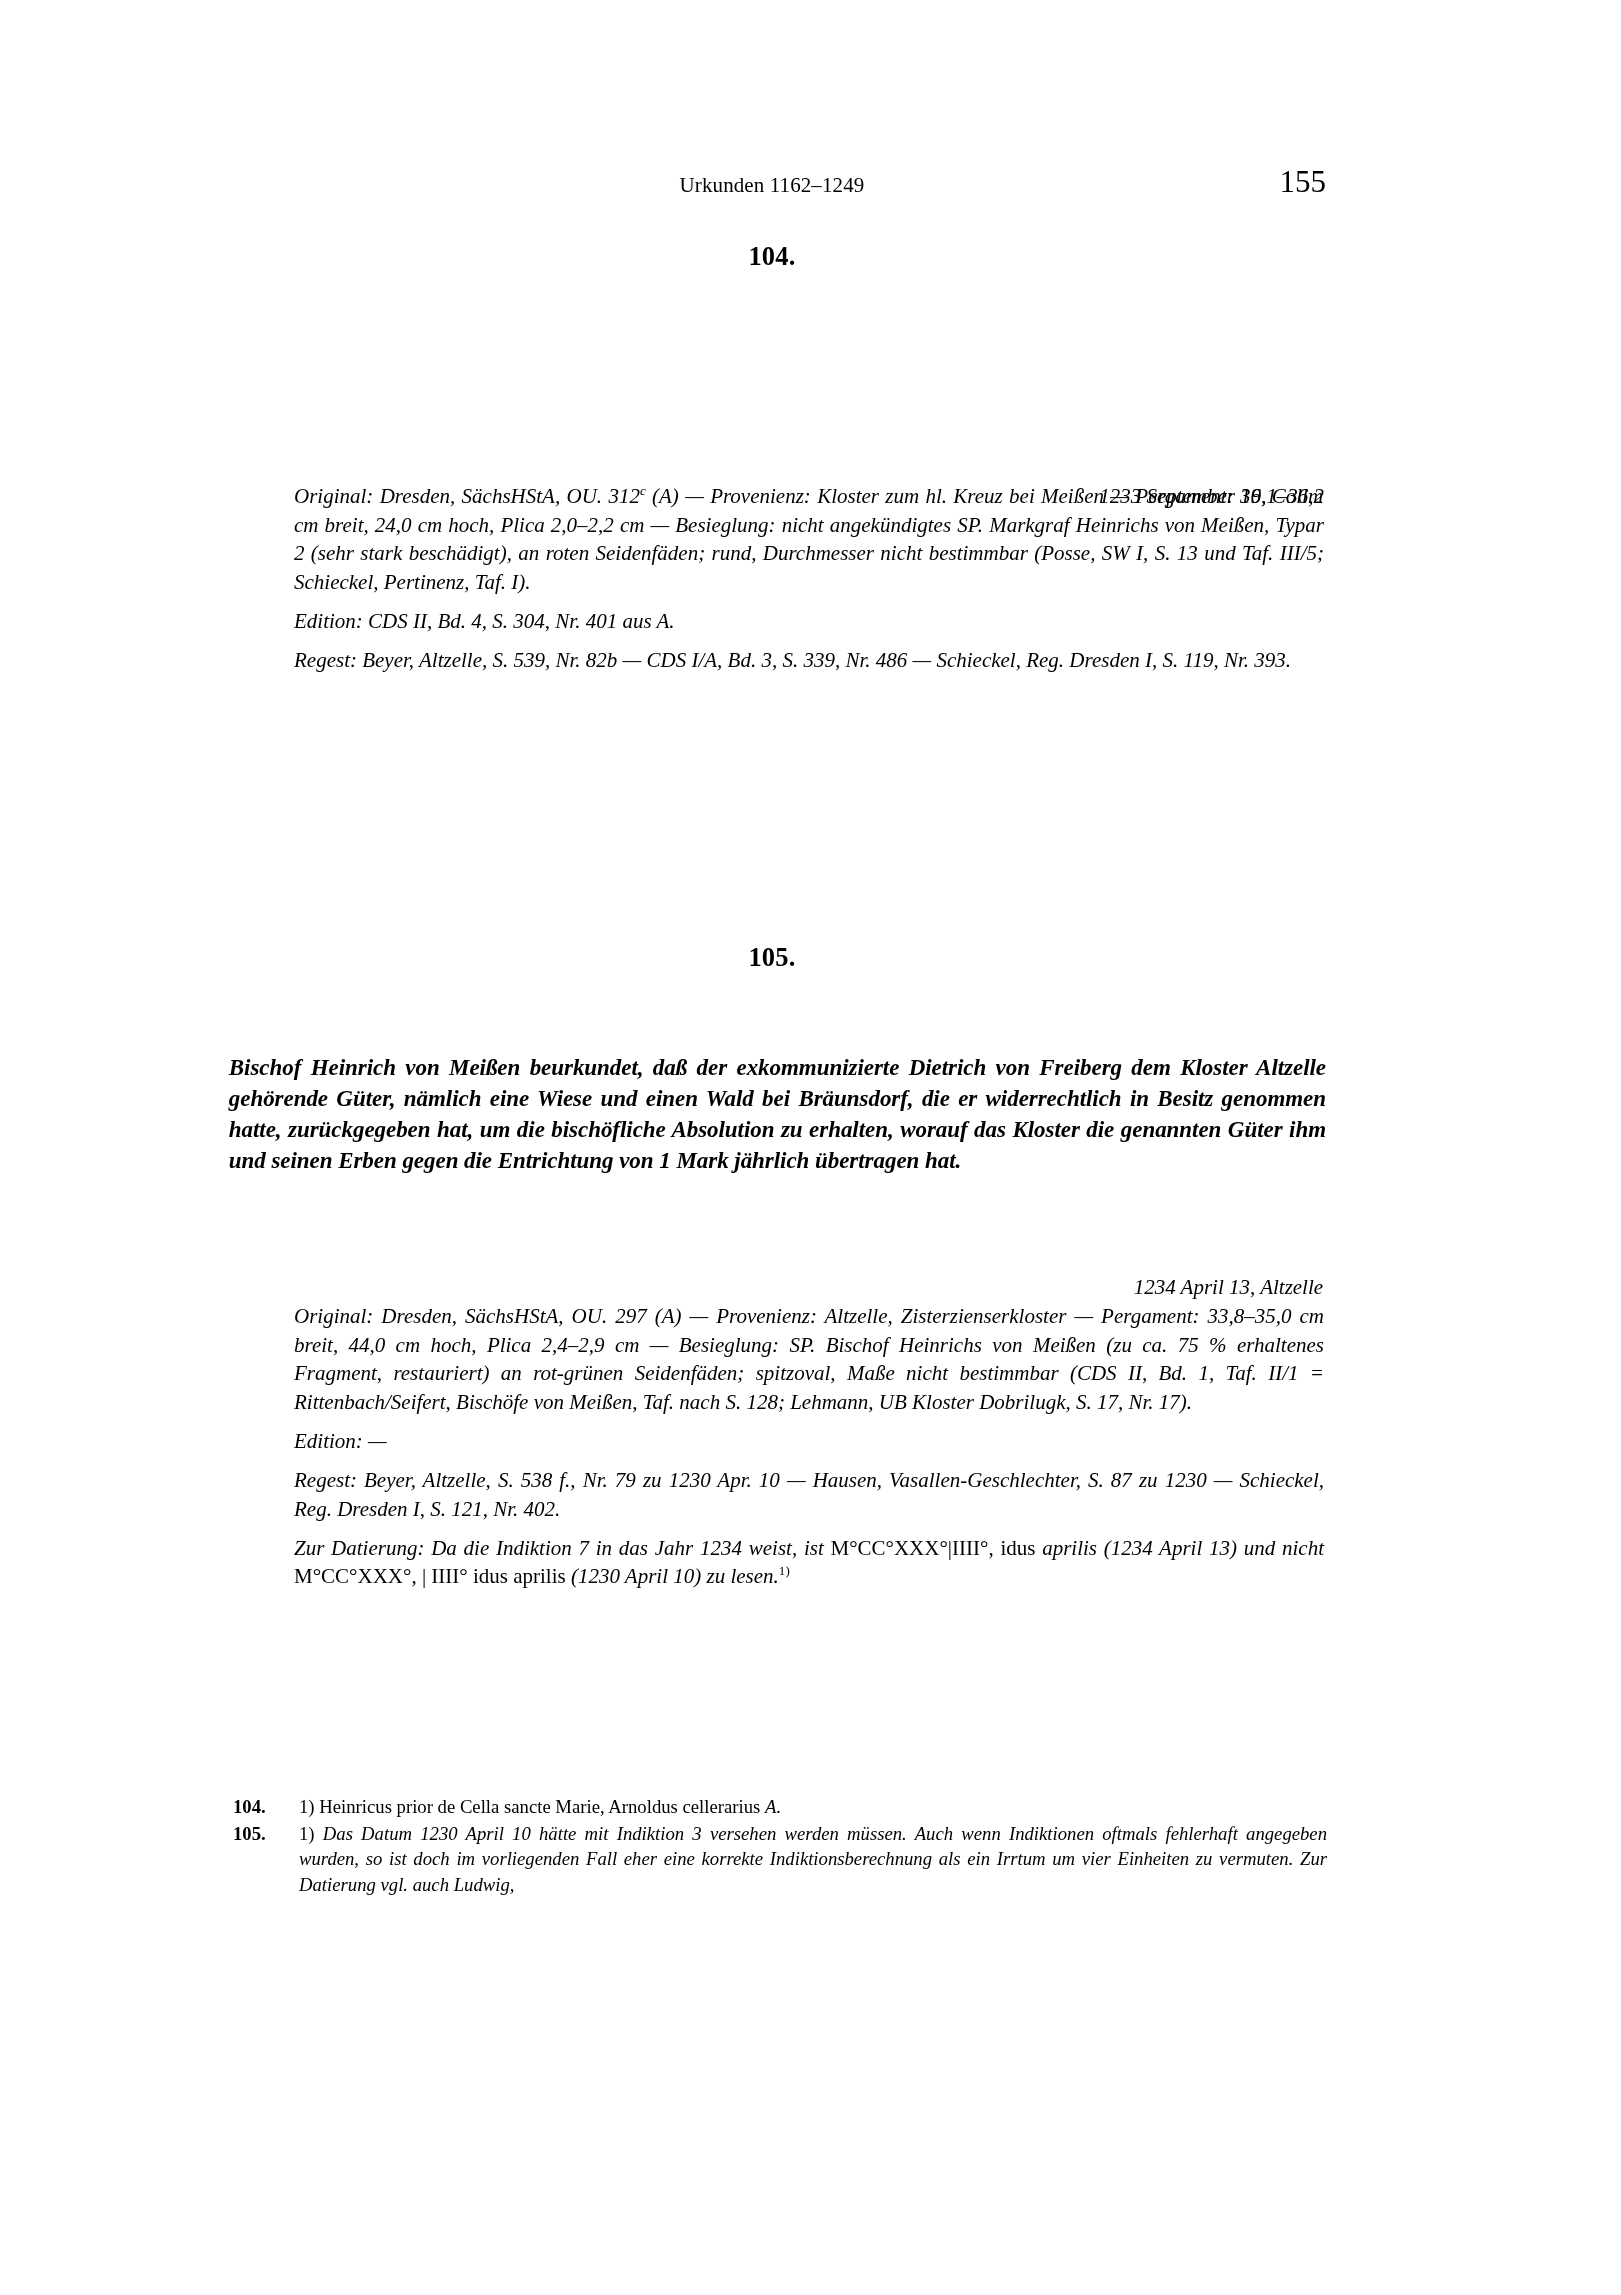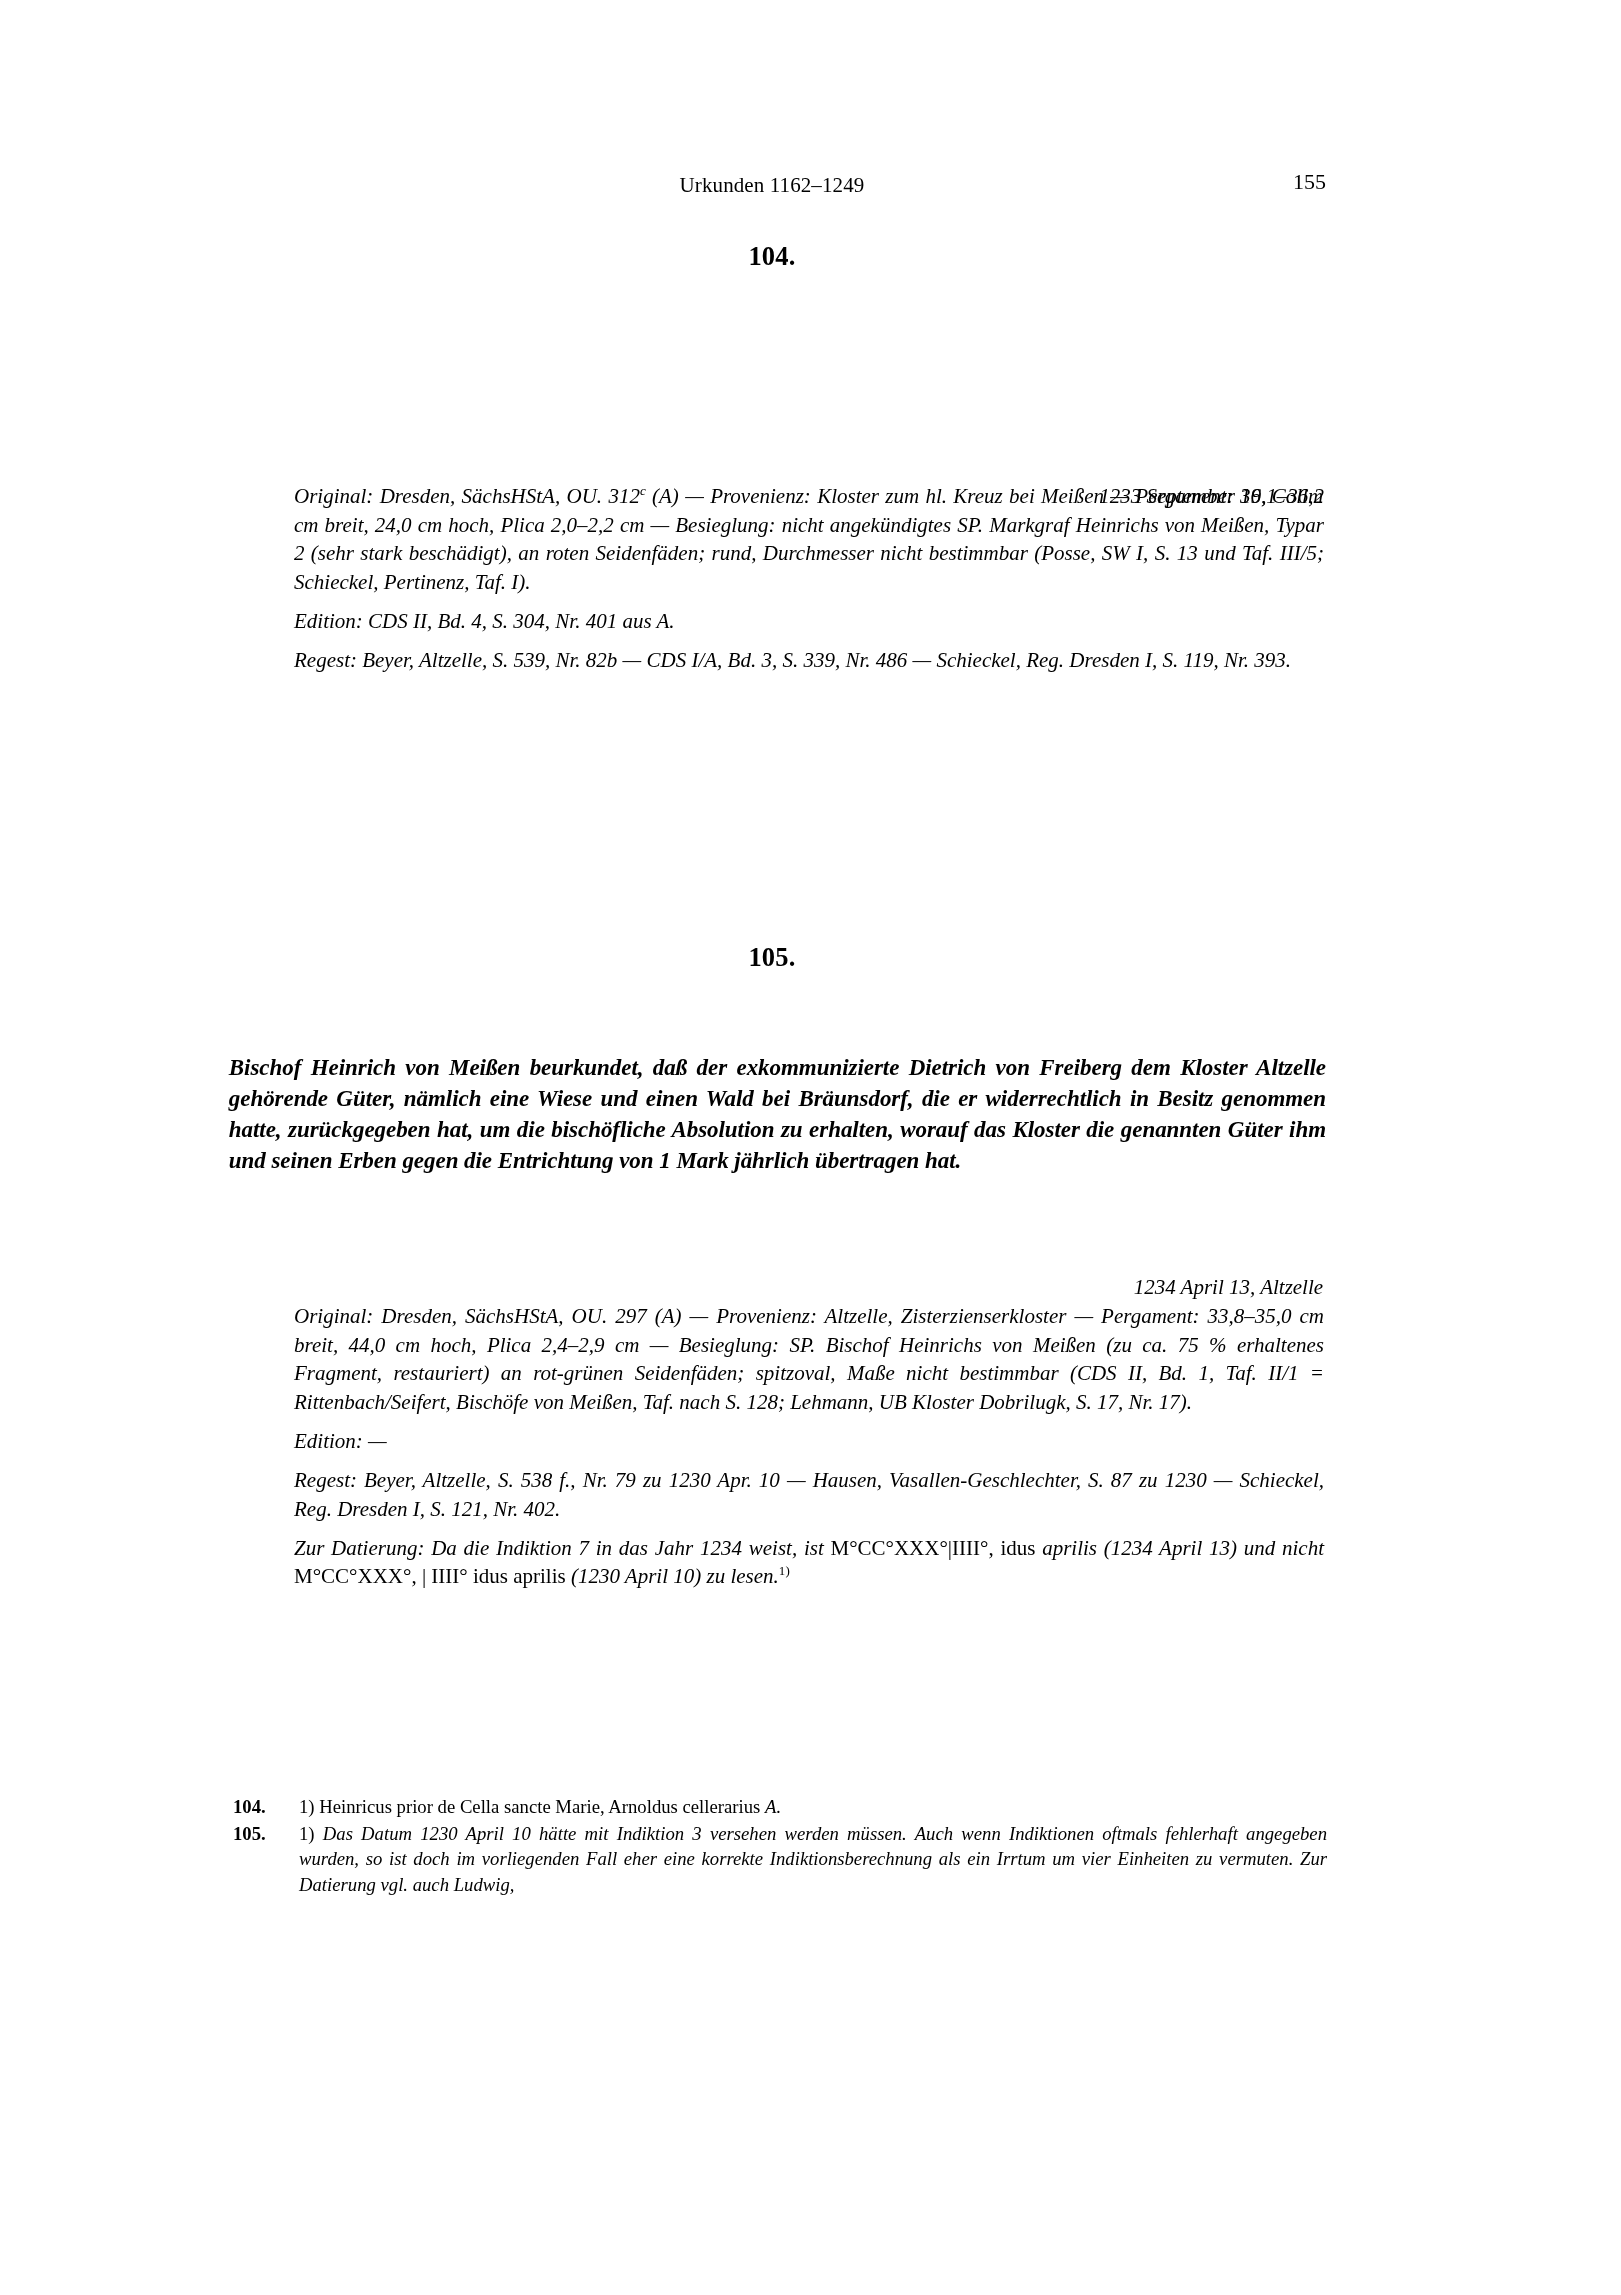--- a/index.html
+++ b/index.html
@@ -38,21 +38,21 @@
     position: absolute;
     left: 0;
     width: 100%;
     text-align: center;
     letter-spacing: 0.1px;
   }
   .running-head .rh-page {
     position: absolute;
     right: 0;
     top: -2.9px;
-    font-size: 22px;
+    font-size: 31px;
     text-align: right;
   }
 
   
   .body-col {
     position: absolute;
     left: 218px;
     width: 1108px;
   }
 

